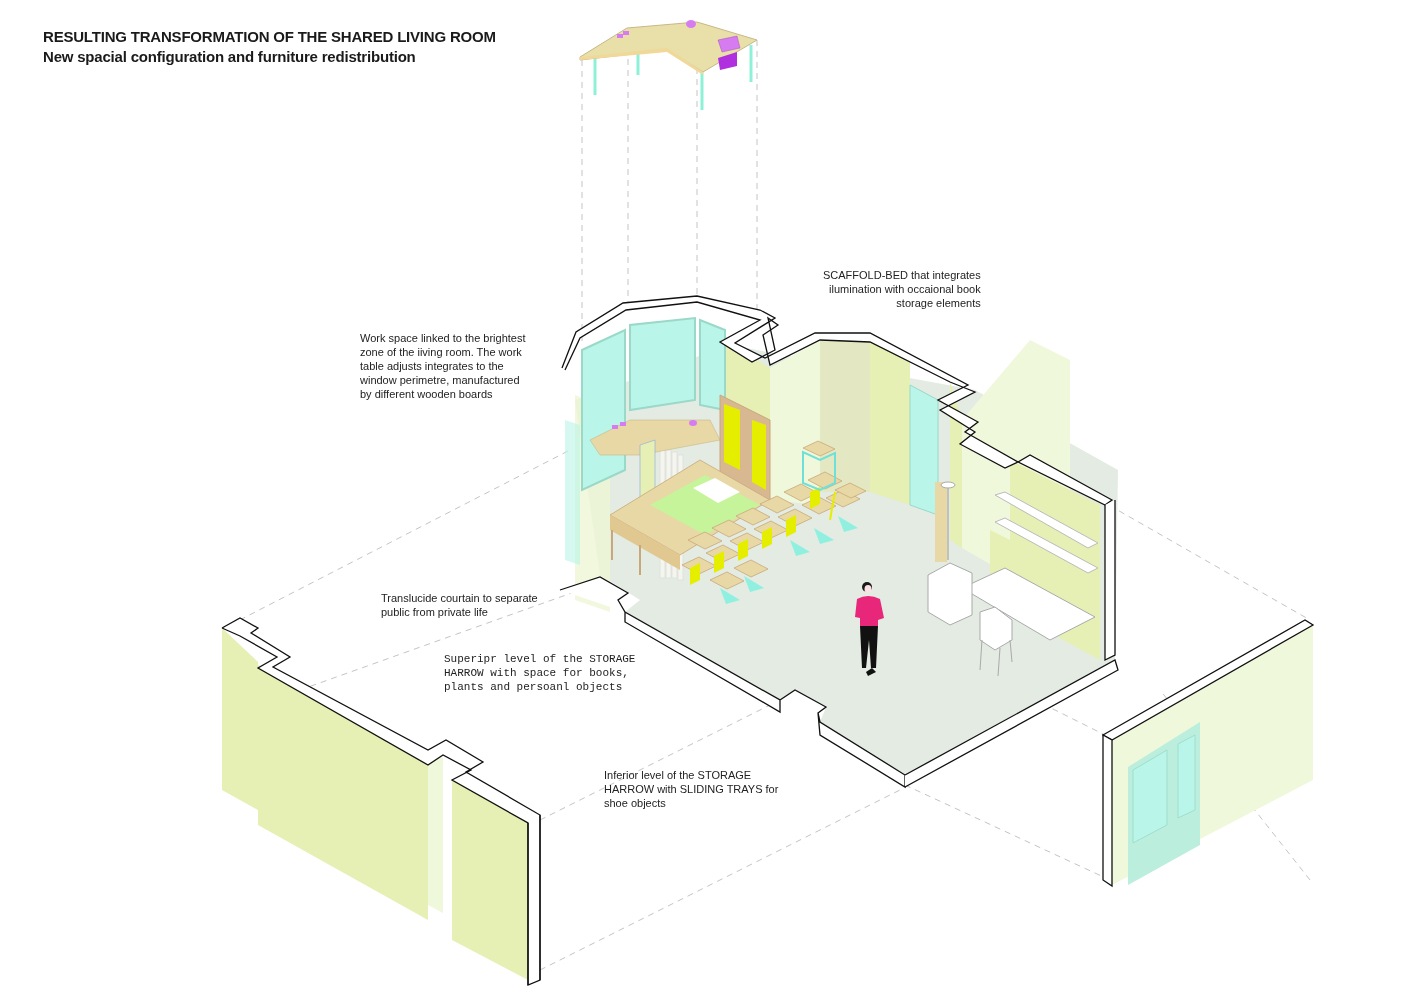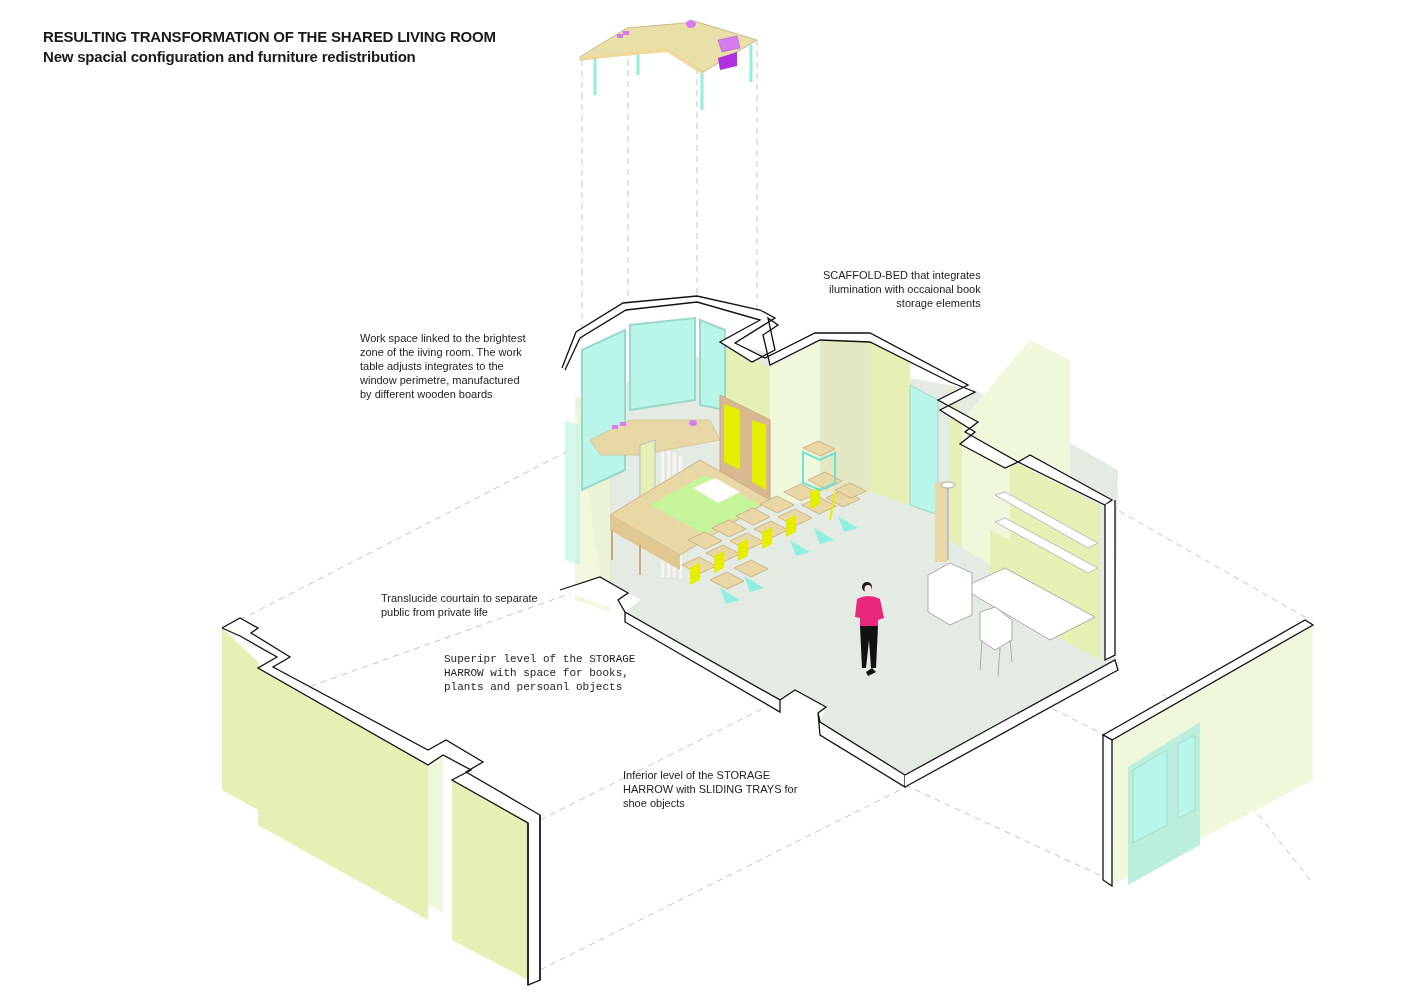--- a/index.html
+++ b/index.html
@@ -217,17 +217,17 @@
   <span>Translucide courtain to separate</span>
   <span>public from private life</span>
 </div>
 
 <div class="label right" style="left:444px; top:652px; width:170px;font-family:Liberation Mono, monospace;">
   <span>Superipr level of the STORAGE</span>
   <span>HARROW with space for books,</span>
   <span>plants and persoanl objects</span>
 </div>
 
-<div class="label right" style="left:623px; top:768px; width:170px;">
+<div class="label right" style="left:604px; top:768px; width:170px;">
   <span>Inferior level of the STORAGE</span>
   <span>HARROW with SLIDING TRAYS for</span>
   <span>shoe objects</span>
 </div>
 
 </body></html>

